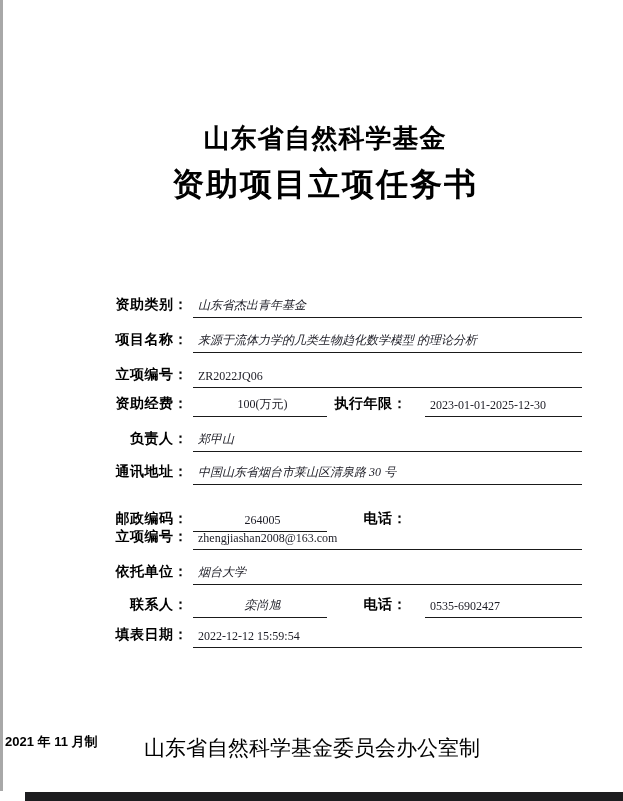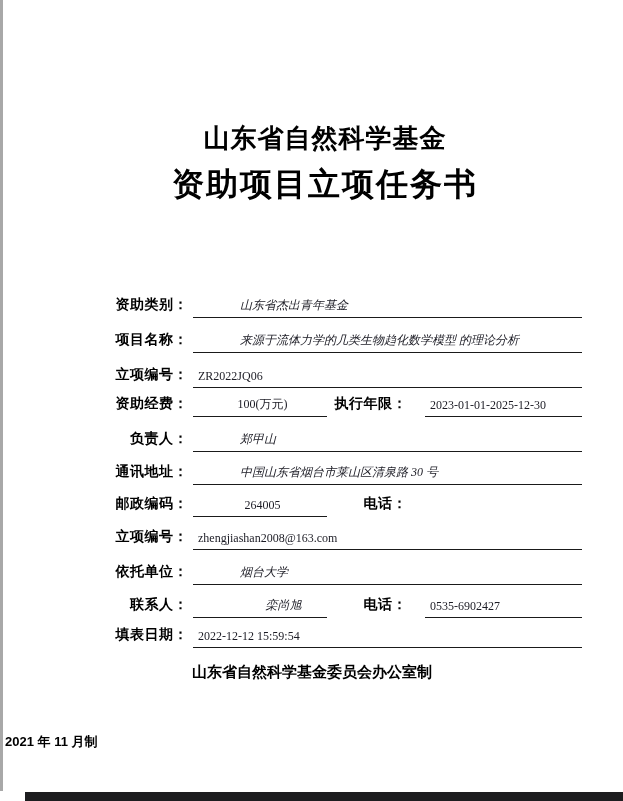--- a/index.html
+++ b/index.html
@@ -79,28 +79,28 @@
     overflow: hidden;
   }
   .field.full   { width: 389px; flex: 0 0 389px; }
   .field.short  { width: 134px; flex: 0 0 134px; text-align: center; }
   .field.second { width: 157px; flex: 0 0 157px; margin-left: 18px; }
   .val {
     font-family: "Liberation Serif", "DejaVu Serif", serif;
     font-size: 12px;
     color: #1b1b24;
   }
-  .val.cn { font-style: italic; margin-left: 42px; } 
+  .val.cn { font-style: italic; } 
   
   .footer1 {
     position: absolute;
-    top: 663px; left: 12px; width: 600px;
+    top: 734px; left: 12px; width: 600px;
     text-align: center;
-    font-size: 15px;
-    font-weight: bold;
+    font-size: 21px;
+    font-weight: normal;
   }
   .footer2 {
     position: absolute;
     top: 733px; left: 5px; width: 600px;
     text-align: left;
     font-size: 13px;
     font-weight: bold;
   }
 </style>
 </head>
@@ -151,21 +151,21 @@
   </div>
 </div>
 
 <div class="row" style="top:459px">
   <div class="lbl">通讯地址：</div>
   <div class="field full">
     <span class="val cn">中国山东省烟台市莱山区清泉路 30 号</span>
   </div>
 </div>
 
-<div class="row" style="top:491px">
+<div class="row" style="top:506px">
   <div class="lbl">邮政编码：</div>
   <div class="field short">
     <span class="val">264005</span>
   </div>
   <div class="lbl lbl2">电话：</div>
 </div>
 
 <div class="row" style="top:524px">
   <div class="lbl">立项编号：</div>
   <div class="field full">

